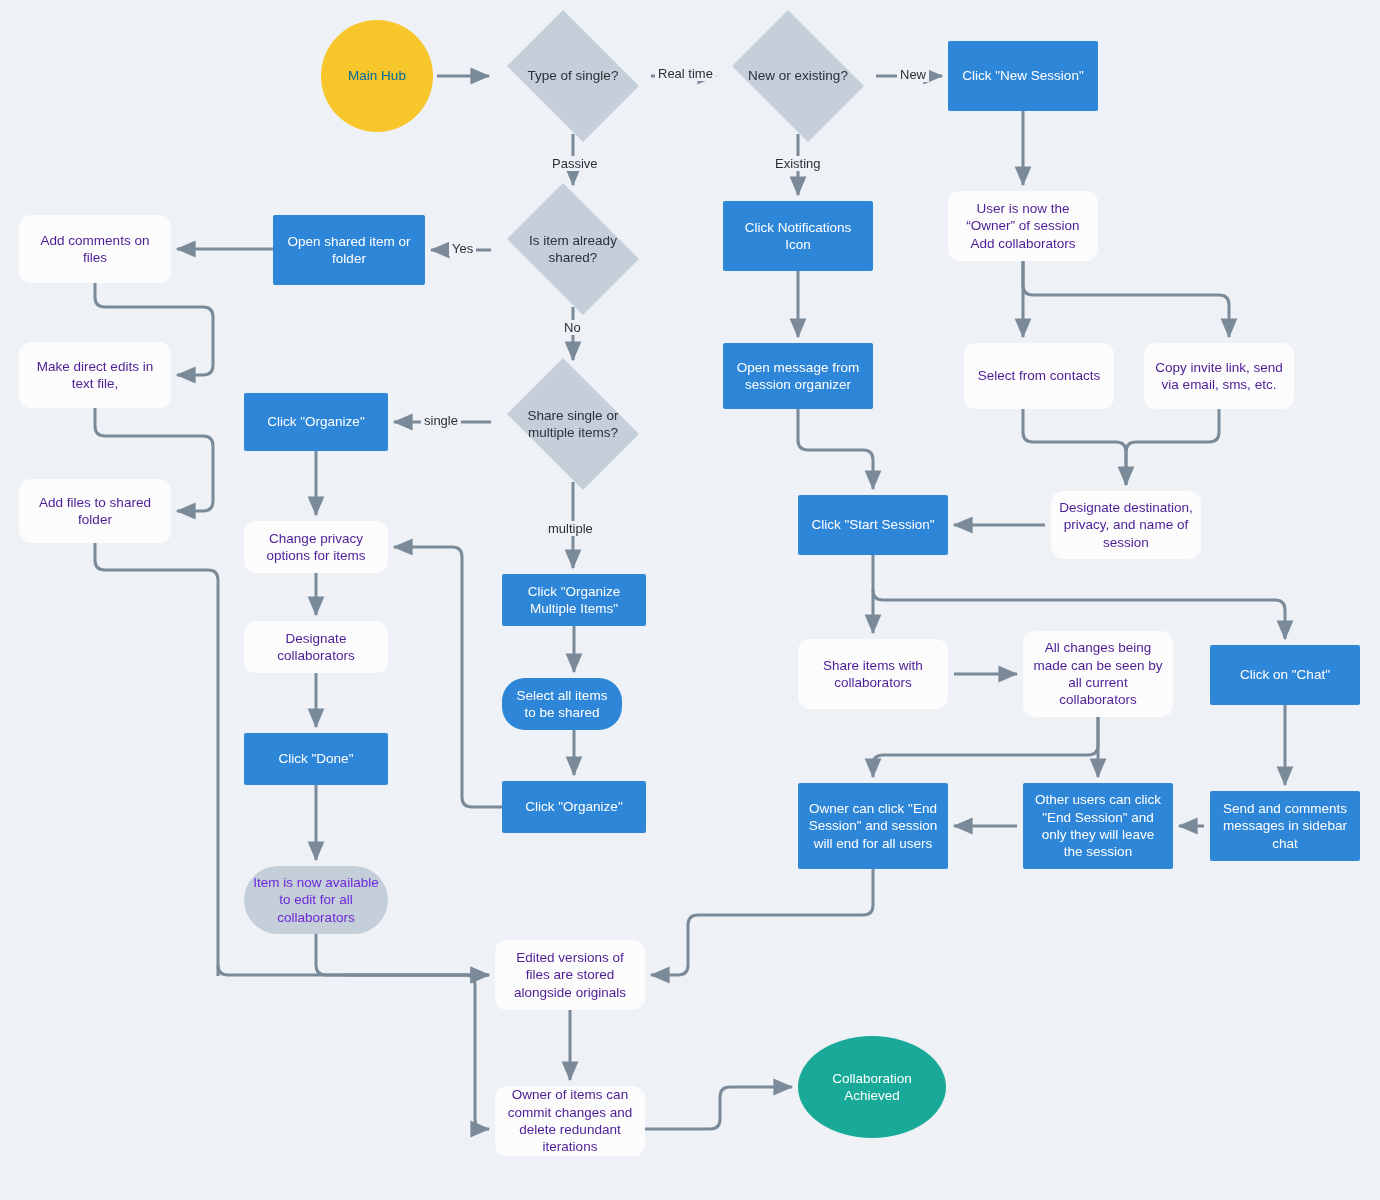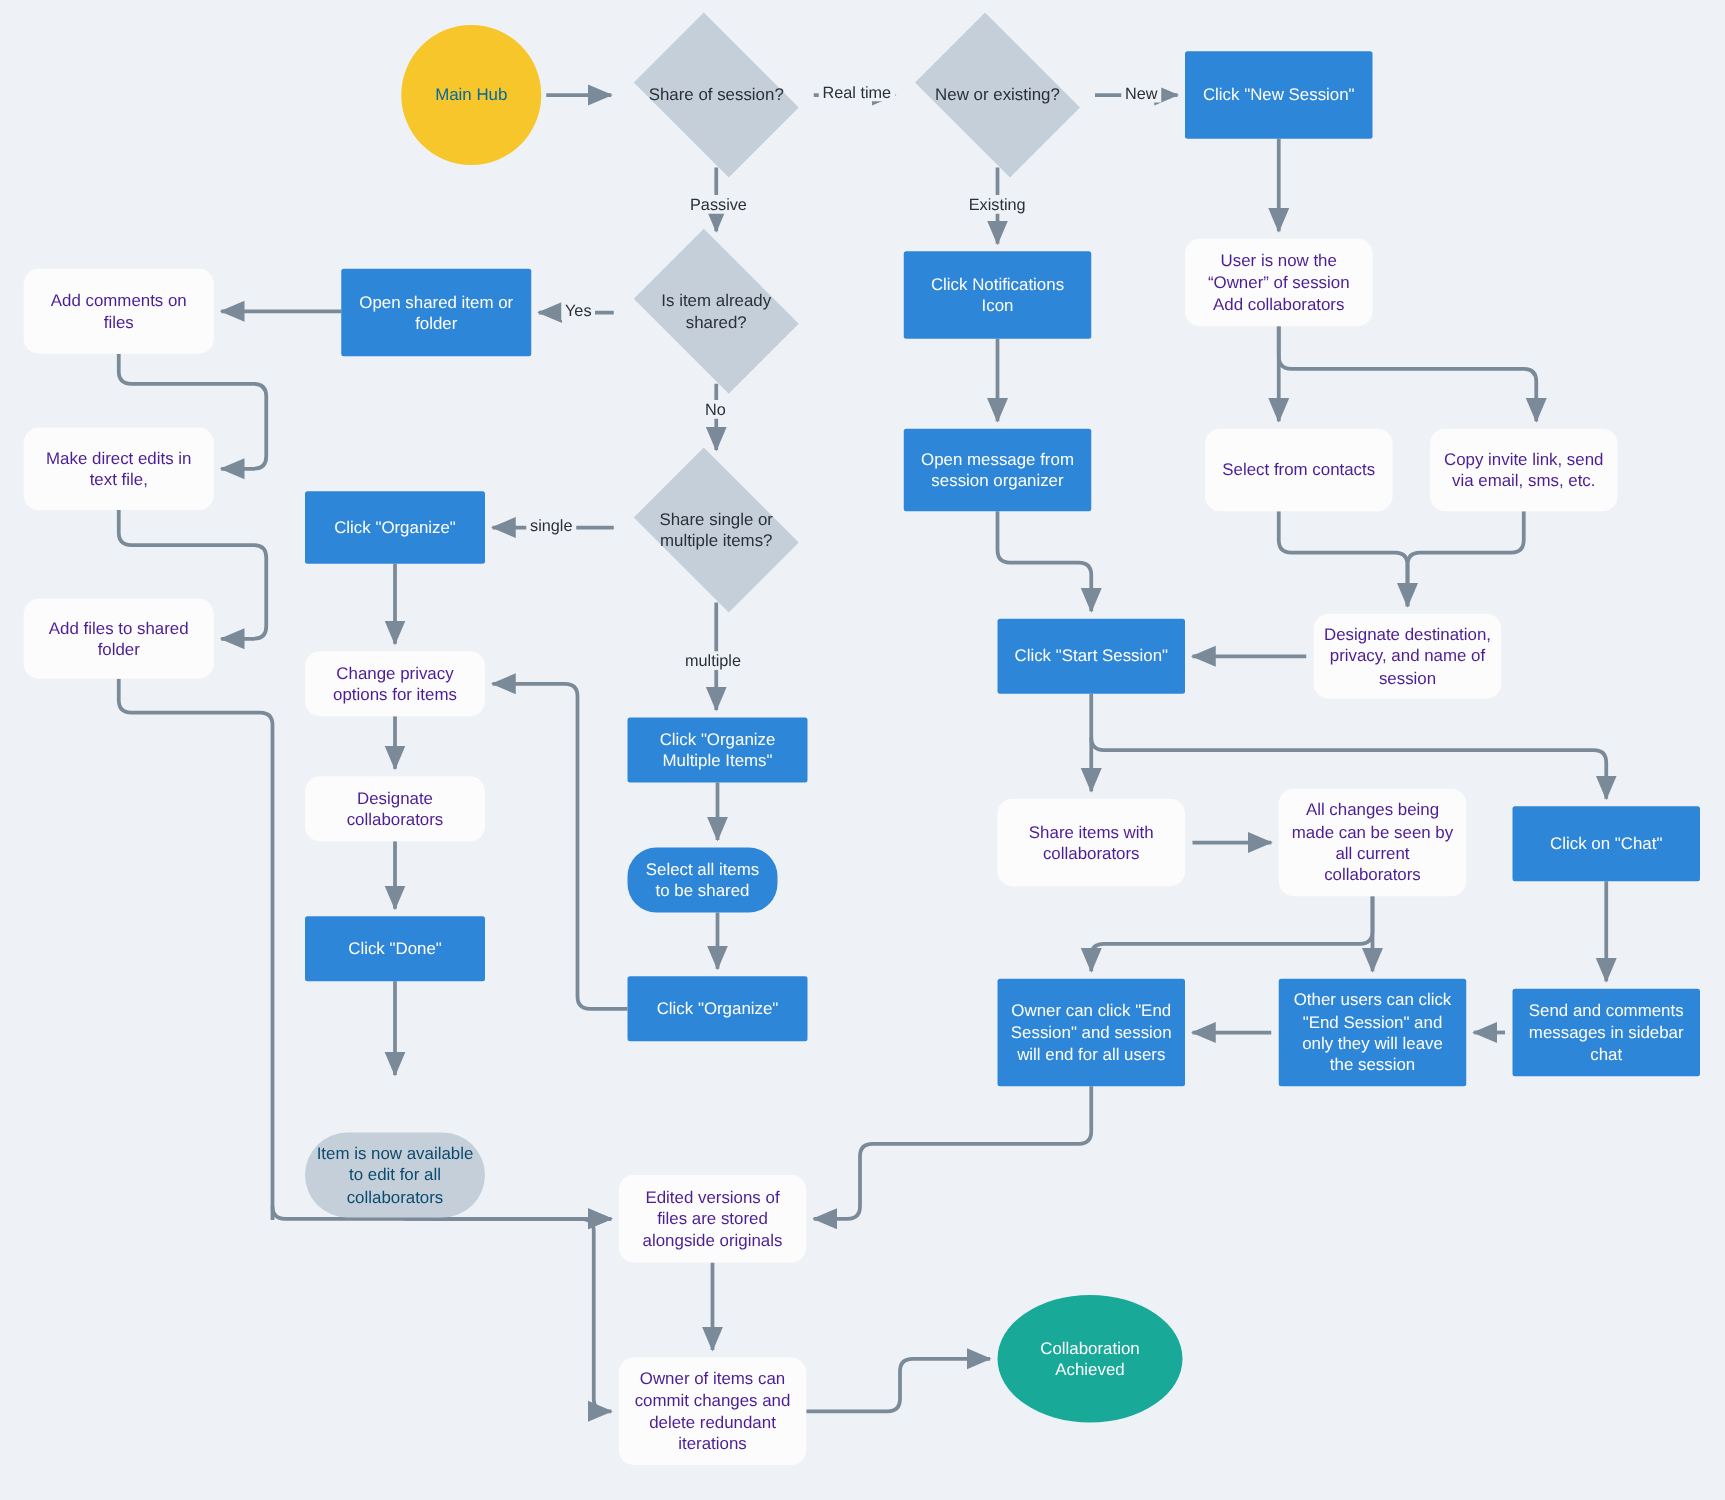--- a/index.html
+++ b/index.html
@@ -59,23 +59,22 @@
     color: #0369a1;
     border-radius: 50%;
   }
   .node.ellipse-teal {
     background: #18a999;
     color: #ffffff;
     border-radius: 50%;
   }
   .node.stadium-gray {
     background: #c4cfda;
-    color: #0c4a6e;
+    color: #6d28d9;
     border-radius: 40px;
-    margin-top: 40px;
   }
   .diamond {
     position: absolute;
   }
   .diamond .dshape {
     position: absolute;
     left: 0; top: 0;
     width: 100%; height: 100%;
     background: #c4cfda;
     transform: rotate(45deg) scale(0.707);
@@ -160,21 +159,21 @@
         <path class="edge" d="M 645 1129 L 710 1129 Q 720 1129 720 1119 L 720 1097 Q 720 1087 730 1087 L 792 1087" marker-end="url(#arrowEnd)"></path>
       </g>
   </svg>
 
   <div id="node-layer">
       <div class="node circle-yellow" style="left: 321px; top: 20px; width: 112px; height: 112px;">
         <span>Main Hub</span>
       </div>
       <div class="diamond" style="left: 497px; top: 20px; width: 152px; height: 112px;">
         <div class="dshape"></div>
-        <div class="dlabel">Share of session?</div>
+        <div class="dlabel">Type of single?</div>
       </div>
       <div class="diamond" style="left: 722px; top: 20px; width: 152px; height: 112px;">
         <div class="dshape"></div>
         <div class="dlabel">New or existing?</div>
       </div>
       <div class="node rect-blue" style="left: 948px; top: 41px; width: 150px; height: 70px;">
         <span>Click "New Session"</span>
       </div>
       <div class="node rect-blue" style="left: 723px; top: 201px; width: 150px; height: 70px;">
         <span>Click Notifications Icon</span>
@@ -255,21 +254,21 @@
       </div>
       <div class="node rect-blue" style="left: 1210px; top: 791px; width: 150px; height: 70px;">
         <span>Send and comments messages in sidebar chat</span>
       </div>
       <div class="node stadium-gray" style="left: 244px; top: 866px; width: 144px; height: 68px;">
         <span>Item is now available to edit for all collaborators</span>
       </div>
       <div class="node rect-white" style="left: 495px; top: 940px; width: 150px; height: 70px;">
         <span>Edited versions of files are stored alongside originals</span>
       </div>
-      <div class="node rect-white" style="left: 495px; top: 1086px; width: 150px; height: 86px;">
+      <div class="node rect-white" style="left: 495px; top: 1086px; width: 150px; height: 70px;">
         <span>Owner of items can commit changes and delete redundant iterations</span>
       </div>
       <div class="node ellipse-teal" style="left: 798px; top: 1036px; width: 148px; height: 102px;">
         <span>Collaboration Achieved</span>
       </div>
     </div>
   <div id="label-layer">
       <div class="edge-label" style="left: 655px; top: 66px;">Real time</div>
       <div class="edge-label" style="left: 549px; top: 156px;">Passive</div>
       <div class="edge-label" style="left: 897px; top: 67px;">New</div>

